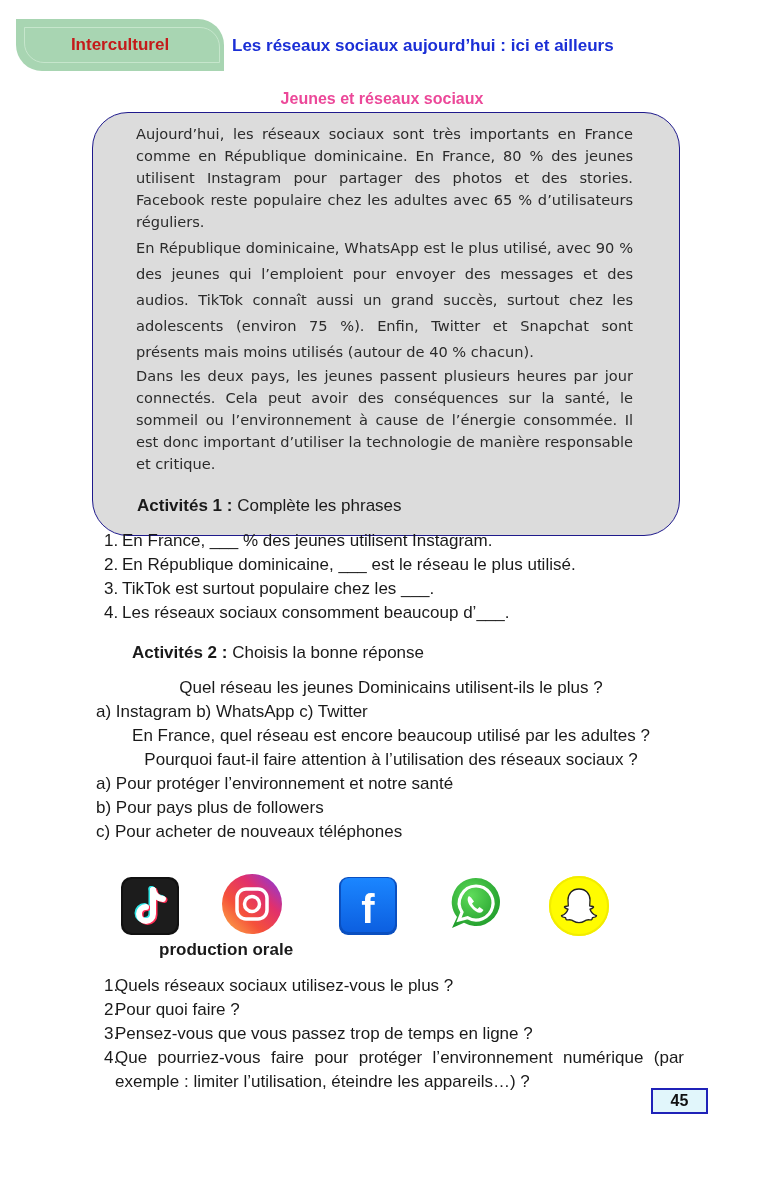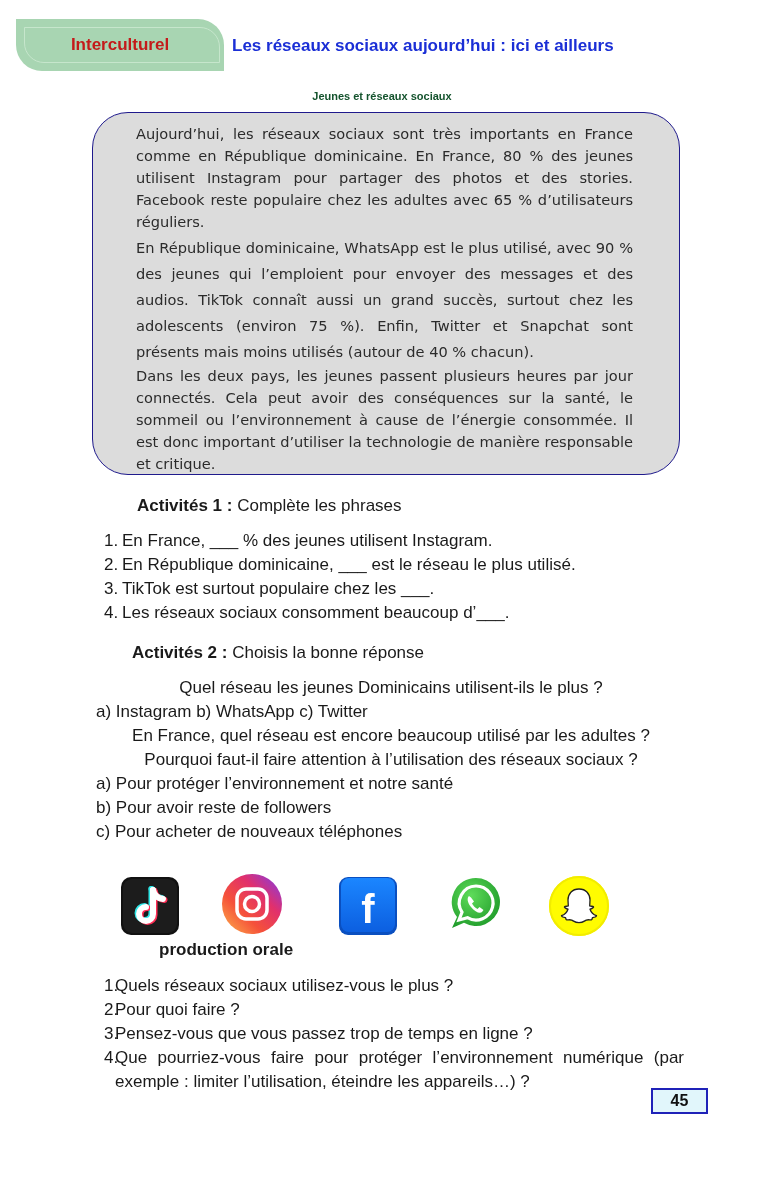--- a/index.html
+++ b/index.html
@@ -23,26 +23,26 @@
     .header-tab-label {
       position: absolute; left: 0; right: 0; top: 0; bottom: 0;
       display: flex; align-items: center; justify-content: center;
       color: #c41a1a; font-weight: bold; font-size: 17px; padding-left: 0;
     }
     .header-title {
       left: 232px; top: 36px; color: #1b2fd6; font-weight: bold; font-size: 17px;
       white-space: nowrap;
     }
     .section-title {
-      left: 0; width: 764px; top: 90px; text-align: center; color: #14532d; font-weight: bold; font-size: 11px;
+      left: 0; width: 764px; top: 90px; text-align: center; color: #ec4899; font-weight: bold; font-size: 16px;
     }
 
     
     .reading-box {
-      left: 92px; top: 112px; width: 588px; height: 363px;
+      left: 92px; top: 112px; width: 588px; height: 424px;
       background: #dcdcdc; border: 1.5px solid #1f1a8c; border-radius: 36px;
       box-sizing: border-box;
     }
     .reading-text {
       position: absolute; left: 43px; right: 46px; top: 10px;
       font-family: "DejaVu Sans", sans-serif; font-size: 14.6px; color: #2b2b2b;
       text-align: justify;
     }
     .reading-text p { margin: 0; }
     .p1 { line-height: 22px; }
@@ -129,21 +129,21 @@
 
 <div class="abs activity-heading act2-heading">
   <b>Activités 2 :</b><span> Choisis la bonne réponse</span>
 </div>
 <div class="abs mcq">
   <div class="q">Quel réseau les jeunes Dominicains utilisent-ils le plus ?</div>
   <div class="opt">a) Instagram b) WhatsApp c) Twitter</div>
   <div class="q">En France, quel réseau est encore beaucoup utilisé par les adultes ?</div>
   <div class="q">Pourquoi faut-il faire attention à l’utilisation des réseaux sociaux ?</div>
   <div class="opt">a) Pour protéger l’environnement et notre santé</div>
-  <div class="opt">b) Pour avoir reste de followers</div>
+  <div class="opt">b) Pour pays plus de followers</div>
   <div class="opt">c) Pour acheter de nouveaux téléphones</div>
 </div>
 
 <svg class="abs icon tiktok" viewBox="0 0 60 60">
   <rect x="1" y="1" width="58" height="58" rx="10" fill="#111"></rect>
   <rect x="3" y="3" width="54" height="54" rx="9" fill="#1c1c1c"></rect>
   <g fill="none" stroke-width="6" stroke-linecap="round">
     <path d="M33 14 V38 a7 7 0 1 1 -7 -7" stroke="#2ee6e6" transform="translate(-1.5,-1)"></path>
     <path d="M33 14 q2 8 10 9" stroke="#2ee6e6" transform="translate(-1.5,-1)"></path>
     <path d="M33 14 V38 a7 7 0 1 1 -7 -7" stroke="#ff2d55" transform="translate(1.5,1)"></path>

